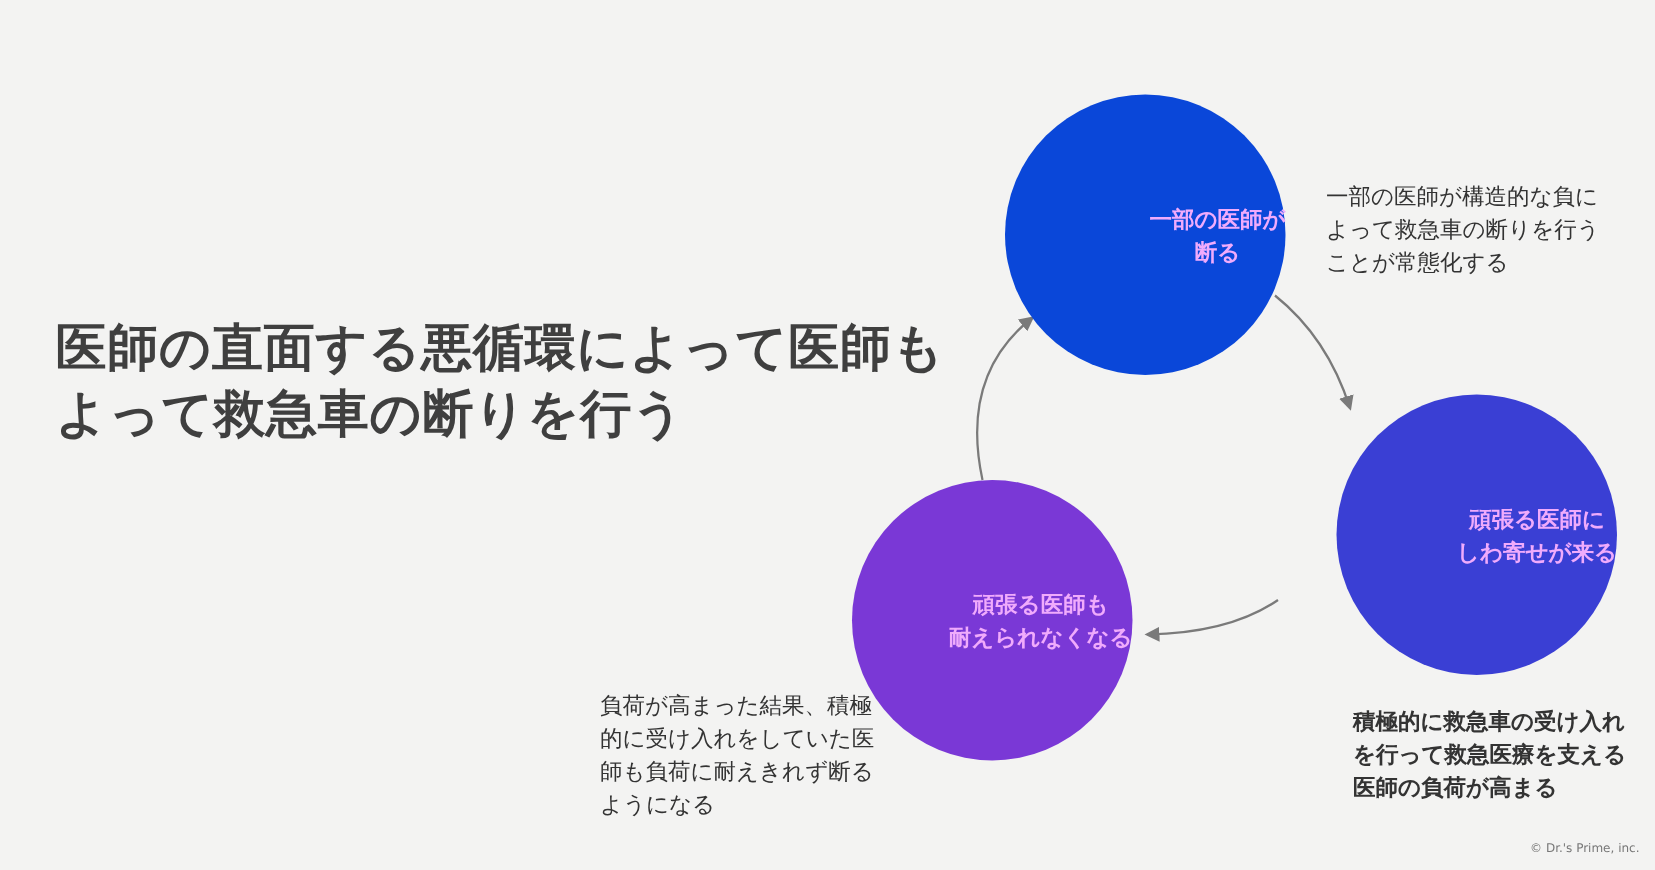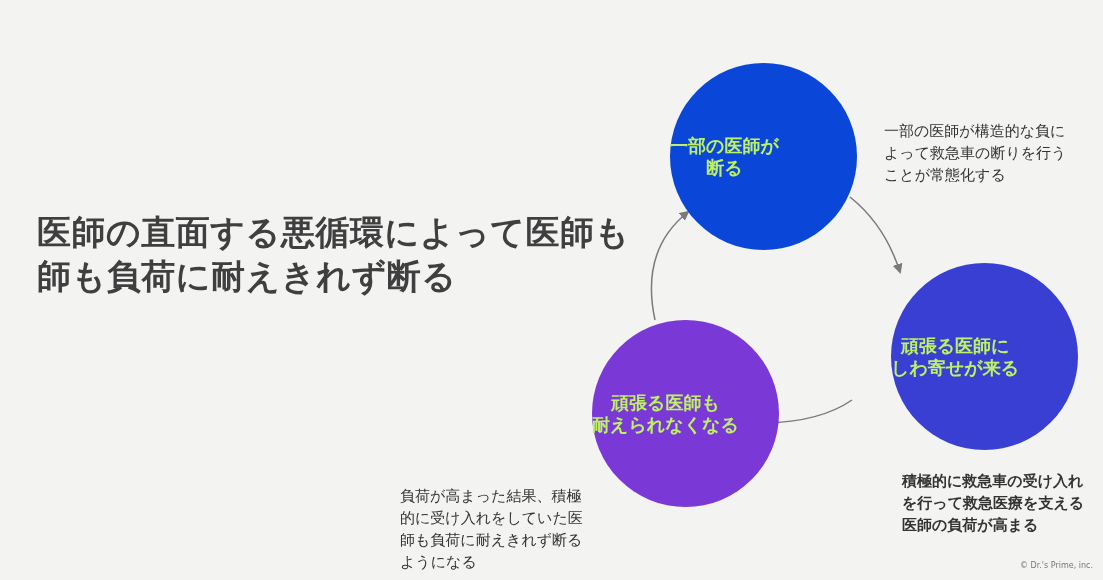--- a/index.html
+++ b/index.html
@@ -8,67 +8,67 @@
     background: #f3f3f2;
     font-family: "DejaVu Sans", "Liberation Sans", sans-serif;
   }
   .title {
     position: absolute; left: 37px; top: 210px; width: 600px;
     font-size: 34px; font-weight: bold; line-height: 44px; color: #3f3f3f;
     letter-spacing: 0.5px;
   }
   .circle {
     position: absolute; width: 187px; height: 187px; border-radius: 50%;
-    display: flex; align-items: center; justify-content: flex-start; text-align: center;
-    color: #bef264; font-weight: bold; font-size: 18px; line-height: 22px;
+    display: flex; align-items: center; justify-content: flex-end; text-align: center;
+    color: #f0abfc; font-weight: bold; font-size: 15px; line-height: 22px;
   }
   .circle span { white-space: pre-line; }
   .note {
     position: absolute; font-size: 15px; line-height: 22px; color: #333333;
     white-space: pre-line;
   }
   .copyright {
     position: absolute; right: 10px; top: 561px; font-size: 8px; color: #777777;
   }
   svg.arrows { position: absolute; left: 0; top: 0; }
 </style>
 </head>
 <body>
 
 <div class="title" style="white-space: pre-line;">医師の直面する悪循環によって医師も
-師も負荷に耐えきれず断る</div>
+よって救急車の断りを行う</div>
 
 <svg class="arrows" width="1103" height="580">
   <defs>
     <marker id="ah" markerWidth="10" markerHeight="10" refX="8" refY="5" orient="auto" markerUnits="userSpaceOnUse">
       <path d="M0,0 L10,5 L0,10 Z" fill="#7a7a7a"></path>
     </marker>
   </defs>
   <path d="M850,197 Q885,225 900,272" fill="none" stroke="#7a7a7a" stroke-width="1.5" marker-end="url(#ah)"></path>
   <path d="M852,400 Q820,422 765,423" fill="none" stroke="#7a7a7a" stroke-width="1.5" marker-end="url(#ah)"></path>
   <path d="M655,320 Q640,250 688,212" fill="none" stroke="#7a7a7a" stroke-width="1.5" marker-end="url(#ah)"></path>
 </svg>
 
 <div class="circle" style="left:670px; top:63px; background:#0a47d9;">
   <span>一部の医師が
 断る</span>
 </div>
 <div class="circle" style="left:891px; top:263px; background:#3a3fd4;">
   <span>頑張る医師に
 しわ寄せが来る</span>
 </div>
-<div class="circle" style="left:592px; top:320px; background:#7a38d6;">
+<div class="circle" style="left:568px; top:320px; background:#7a38d6;">
   <span>頑張る医師も
 耐えられなくなる</span>
 </div>
 
 <div class="note" style="left:884px; top:120px;">一部の医師が構造的な負に
 よって救急車の断りを行う
 ことが常態化する</div>
 <div class="note" style="left:902px; top:470px;font-weight:bold;">積極的に救急車の受け入れ
 を行って救急医療を支える
 医師の負荷が高まる</div>
-<div class="note" style="left:400px; top:485px;">負荷が高まった結果、積極
+<div class="note" style="left:400px; top:459px;">負荷が高まった結果、積極
 的に受け入れをしていた医
 師も負荷に耐えきれず断る
 ようになる</div>
 
 <div class="copyright">© Dr.'s Prime, inc.</div>
 
 </body></html>

